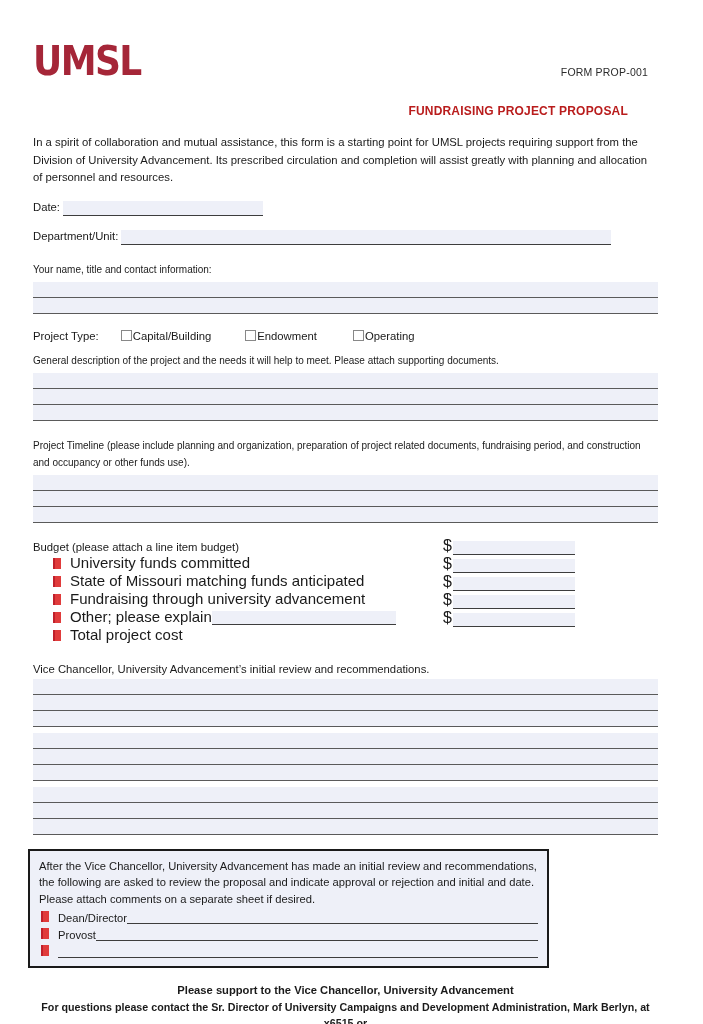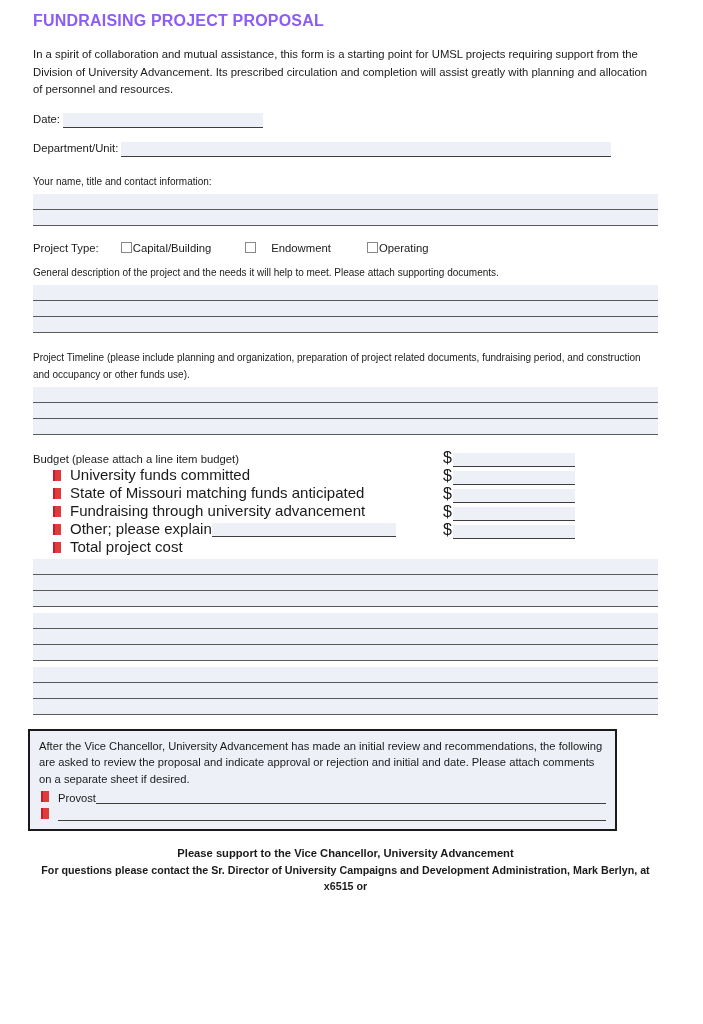--- a/index.html
+++ b/index.html
@@ -52,27 +52,27 @@
   }
   .form-code {
     position: absolute;
     right: 10px;
     top: 26px;
     font-size: 10.5px;
     letter-spacing: 0.2px;
     color: #2b2b2b;
   }
   .doc-title {
-    text-align: left;
-    font-size: 16px;
+    text-align: right;
+    font-size: 12px;
     font-weight: bold;
     letter-spacing: 0.2px;
     margin: 12px 0 0 0;
     padding-right: 30px;
-    color: #8b5cf6;
+    color: #b91c1c;
   }
 
   
   .intro {
     font-size: 11.3px;
     line-height: 17.5px;
     margin-top: 16px;
     width: 622px;
   }
   .section-label {
@@ -117,21 +117,21 @@
   .cbox {
     display: inline-block;
     width: 9px;
     height: 9px;
     border: 1px solid #888;
     background: #fff;
     margin-right: 1px;
     vertical-align: -1px;
   }
   .ptype-opt { display: inline-flex; align-items: center; }
-  .opt-gap-1 { margin-left: 34px; gap: 14px; }
+  .opt-gap-1 { margin-left: 34px; }
   .opt-gap-2 { margin-left: 36px; }
 
   
   .budget-head {
     font-size: 11.3px;
     margin-top: 18px;
   }
   .budget-row {
     display: flex;
     align-items: flex-end;
@@ -176,21 +176,21 @@
     margin-top: 20px;
   }
 
   
   .approval-box {
     border: 2px solid #1a1a1a;
     margin-top: 14px;
     padding: 7px 9px 8px 9px;
     background: #eef0f8;
     box-sizing: border-box;
-    width: 589px;
+    width: 521px;
     margin-left: -5px;
   }
   .approval-intro {
     font-size: 11.2px;
     line-height: 16.5px;
   }
   .approval-row {
     display: flex;
     align-items: flex-end;
     font-size: 11.2px;
@@ -213,20 +213,24 @@
   }
   .footer .bold { font-weight: bold; }
   .footer-line2 { font-weight: bold; font-size: 10.7px; }
 </style>
 </head>
 <body>
 
 <div class="page">
   <div class="content">
 
+    <div class="header-row">
+      <div class="logo">UMSL</div>
+      <div class="form-code">FORM PROP-001</div>
+    </div>
 
     <div class="doc-title">FUNDRAISING PROJECT PROPOSAL</div>
 
     <div class="intro">In a spirit of collaboration and mutual assistance, this form is a starting point for UMSL projects requiring support from the Division of University Advancement.  Its prescribed circulation and completion will assist greatly with planning and allocation of personnel and resources.</div>
 
     <div class="field-row">
       <span class="field-label">Date:</span>
       <span class="blank blank-date"></span>
     </div>
 
@@ -322,37 +326,43 @@
       <div class="budget-row">
         <span class="bullet"></span>
         <span class="budget-text">Total project cost</span>
       </div>
       <div class="budget-amount" style="top:-16px;">
         <span>$</span>
         <span class="amount-blank"></span>
       </div>
     </div>
 
+    <div class="review-label">Vice Chancellor, University Advancement’s initial review and recommendations.</div>
     <div class="ruled">
       <div class="line"></div>
       <div class="line"></div>
       <div class="line"></div>
       <div class="line gap"></div>
       <div class="line"></div>
       <div class="line"></div>
       <div class="line"></div>
       <div class="line gap"></div>
       <div class="line"></div>
       <div class="line"></div>
       <div class="line"></div>
     </div>
 
     <div class="approval-box">
       <div class="approval-intro">After the Vice Chancellor, University Advancement has made an initial review and recommendations, the following are asked to review the proposal and indicate approval or rejection and initial and date.  Please attach comments on a separate sheet if desired.</div>
 
+      <div class="approval-row">
+        <span class="bullet"></span>
+        <span>Dean/Director</span>
+        <span class="approval-blank"></span>
+      </div>
       <div class="approval-row">
         <span class="bullet"></span>
         <span>Provost</span>
         <span class="approval-blank"></span>
       </div>
       <div class="approval-row">
         <span class="bullet"></span>
         <span class="approval-blank"></span>
       </div>
     </div>

